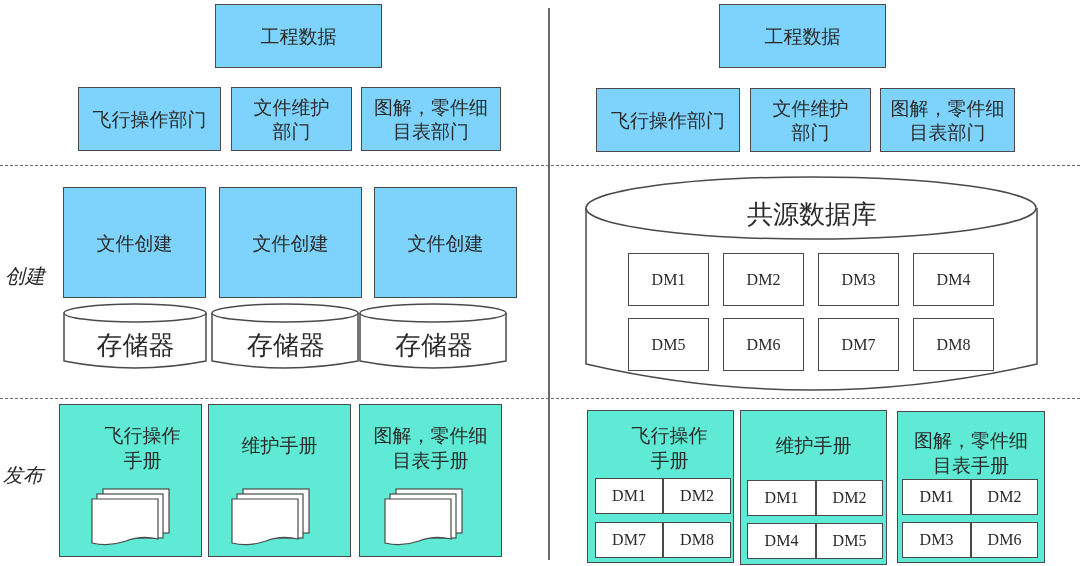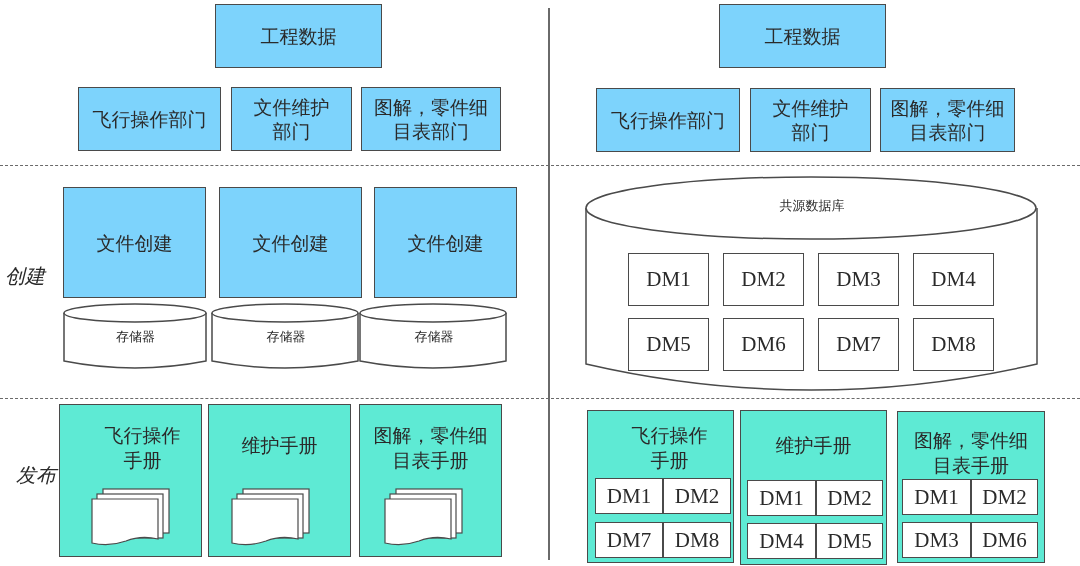--- a/index.html
+++ b/index.html
@@ -6,35 +6,35 @@
   body { width: 1080px; height: 566px; position: relative; overflow: hidden;
          font-family: "DejaVu Serif", "Liberation Serif", serif; color: #2a2a2a; }
   .box { position: absolute; box-sizing: border-box; border: 1.5px solid #4a4a4a; background: #7dd3fc;
          display: flex; align-items: center; justify-content: center; text-align: center;
          font-size: 19px; line-height: 24px; }
   .lbl { position: absolute; font-size: 20px; font-style: italic; }
   .vline { position: absolute; left: 548px; top: 8px; width: 2px; height: 552px; background: #6a6a6a; }
   .hline { position: absolute; left: 0; width: 1080px; height: 0; border-top: 1.5px dashed #6a6a6a; }
   .dm { position: absolute; box-sizing: border-box; border: 1.5px solid #4a4a4a; background: #fff;
         display: flex; align-items: center; justify-content: center;
-        font-family: "Liberation Serif", serif; font-size: 21px; }
+        font-family: "Liberation Serif", serif; font-size: 16px; }
   svg { position: absolute; overflow: visible; }
-  .cyl-text { position: absolute; font-size: 13px; text-align: center; }
+  .cyl-text { position: absolute; font-size: 26px; text-align: center; }
   .pub { position: absolute; box-sizing: border-box; border: 1.5px solid #4a4a4a; background: #5eead4; }
   .pub-title { position: absolute; left: 0; right: 0; text-align: center; font-size: 19px; line-height: 25px; }
 </style>
 </head>
 <body>
 
 <div class="vline"></div>
 <div class="hline" style="top:165px"></div>
 <div class="hline" style="top:398px"></div>
 
 <div class="lbl" style="left:5px; top:263px">创建</div>
-<div class="lbl" style="left:16px; top:462px">发布</div>
+<div class="lbl" style="left:3px; top:462px">发布</div>
 
 <div class="box" style="left:215px; top:4px; width:167px; height:64px">工程数据</div>
 
 <div class="box" style="left:78px; top:87px; width:143px; height:64px; white-space:pre-line">飞行操作部门</div>
 <div class="box" style="left:231px; top:87px; width:121px; height:64px; white-space:pre-line">文件维护
 部门</div>
 <div class="box" style="left:361px; top:87px; width:140px; height:64px; white-space:pre-line">图解，零件细
 目表部门</div>
 
 <div class="box" style="left:63px; top:187px; width:143px; height:111px">文件创建</div>

